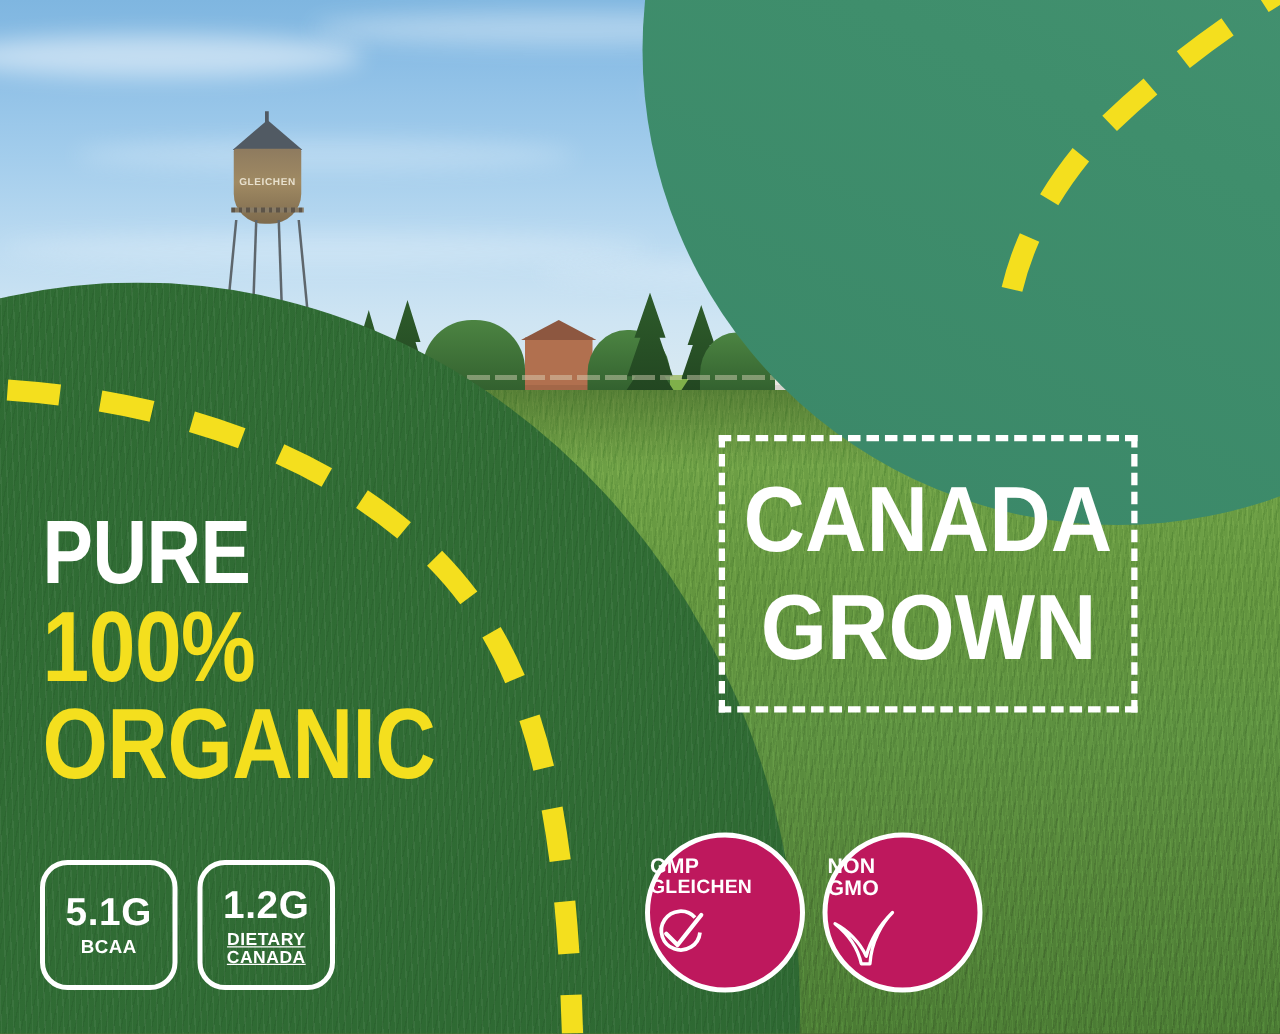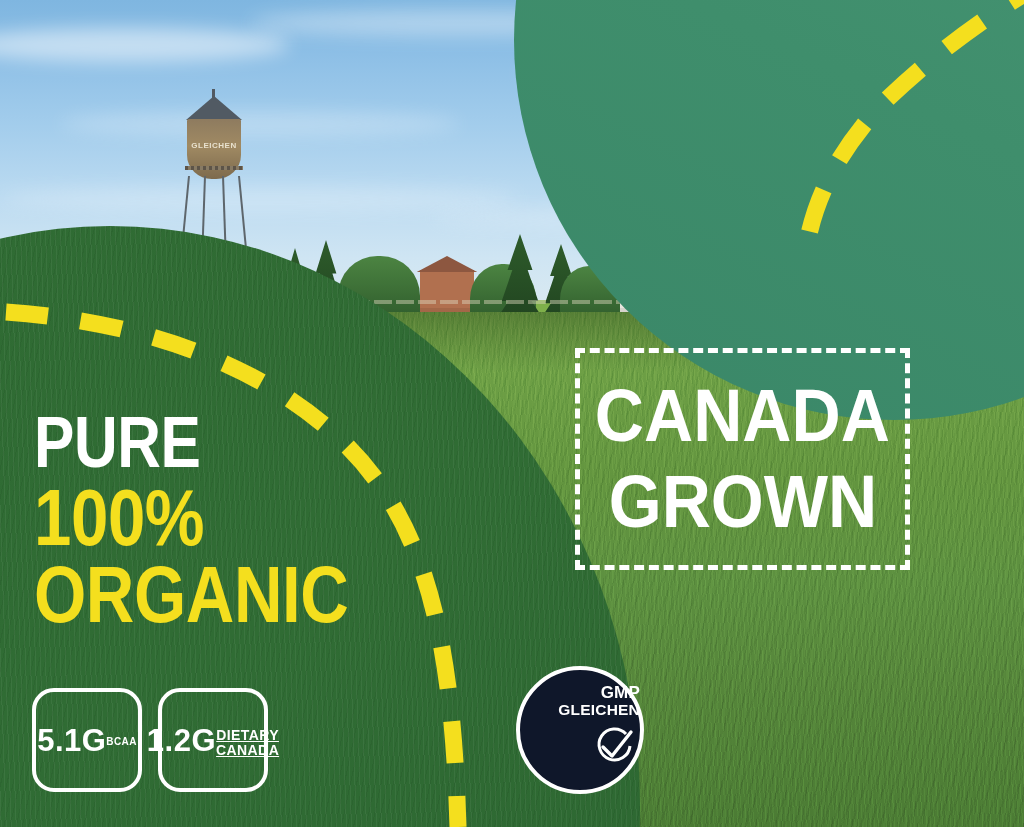--- a/index.html
+++ b/index.html
@@ -187,35 +187,35 @@
   .h-pure    { font-size:72px; color:#ffffff; }
   .h-pct     { font-size:80px; color:#F4DF1E; margin-top:10px; }
   .h-organic { font-size:80px; color:#F4DF1E; margin-top:8px; }
 
   
   .nutri-row { position:absolute; left:32px; top:688px; display:flex; gap:16px; }
   .nutri {
     width:110px; height:104px;
     border:4px solid #ffffff;
     border-radius:22px;
-    display:flex; flex-direction:row;
+    display:flex; flex-direction:column;
     align-items:center; justify-content:center;
     color:#ffffff;
   }
   .nutri .val {
     font-family:"Liberation Sans","DejaVu Sans", sans-serif;
     font-weight:700;
     font-size:31px;
     letter-spacing:0.5px;
     line-height:1;
   }
   .nutri .lbl {
     font-family:"Liberation Sans", sans-serif;
     font-weight:700;
-    font-size:10px;
+    font-size:15px;
     letter-spacing:0.4px;
     line-height:1.02;
     margin-top:5px;
     text-align:center;
   }
   .nutri .lbl.two { font-size:14px;text-decoration:underline; }
 
   
   .canada {
     position:absolute; left:575px; top:348px;
@@ -234,24 +234,24 @@
     line-height:.92;
     letter-spacing:0px;
     transform: scaleX(0.92);
   }
 
   
   .cert-row { position:absolute; left:516px; top:666px; display:flex; gap:14px; }
   .cert {
     width:128px; height:128px;
     border-radius:50%;
-    background:#0f172a;
+    background:#be185d;
     border:4px solid #ffffff;
     display:flex; flex-direction:column;
-    align-items:flex-end; justify-content:flex-start;
+    align-items:flex-start; justify-content:flex-start;
     padding-top:14px;
     color:#ffffff;
   }
   .cert .t {
     font-family:"Liberation Sans", sans-serif;
     font-weight:700;
     font-size:17px;
     line-height:1.06;
     letter-spacing:0.2px;
     text-align:center;
@@ -365,16 +365,26 @@
       <div class="t small">GLEICHEN</div>
       <div class="glyph">
         <svg width="50" height="48" viewBox="0 0 50 48">
           <path d="M41 9 L22 33 L13 24" fill="none" stroke="#fff" stroke-width="3.4" stroke-linecap="round" stroke-linejoin="round"></path>
           <path d="M36 11 A15.5 15.5 0 1 0 40 23" fill="none" stroke="#fff" stroke-width="3"></path>
         </svg>
       </div>
     </div>
 
 
+    <div class="cert">
+      <div class="t">NON</div>
+      <div class="t">GMO</div>
+      <div class="glyph">
+        <svg width="56" height="50" viewBox="0 0 56 50">
+          <path d="M6 14 C16 22 24 32 27 46 L34 46 C35 28 44 13 52 5
+                   C41 16 34 28 31 40 C26 29 16 19 6 14 Z" fill="none" stroke="#fff" stroke-width="2.6" stroke-linejoin="round"></path>
+        </svg>
+      </div>
+    </div>
 
   </div>
 
 </div>
 
 </body></html>

